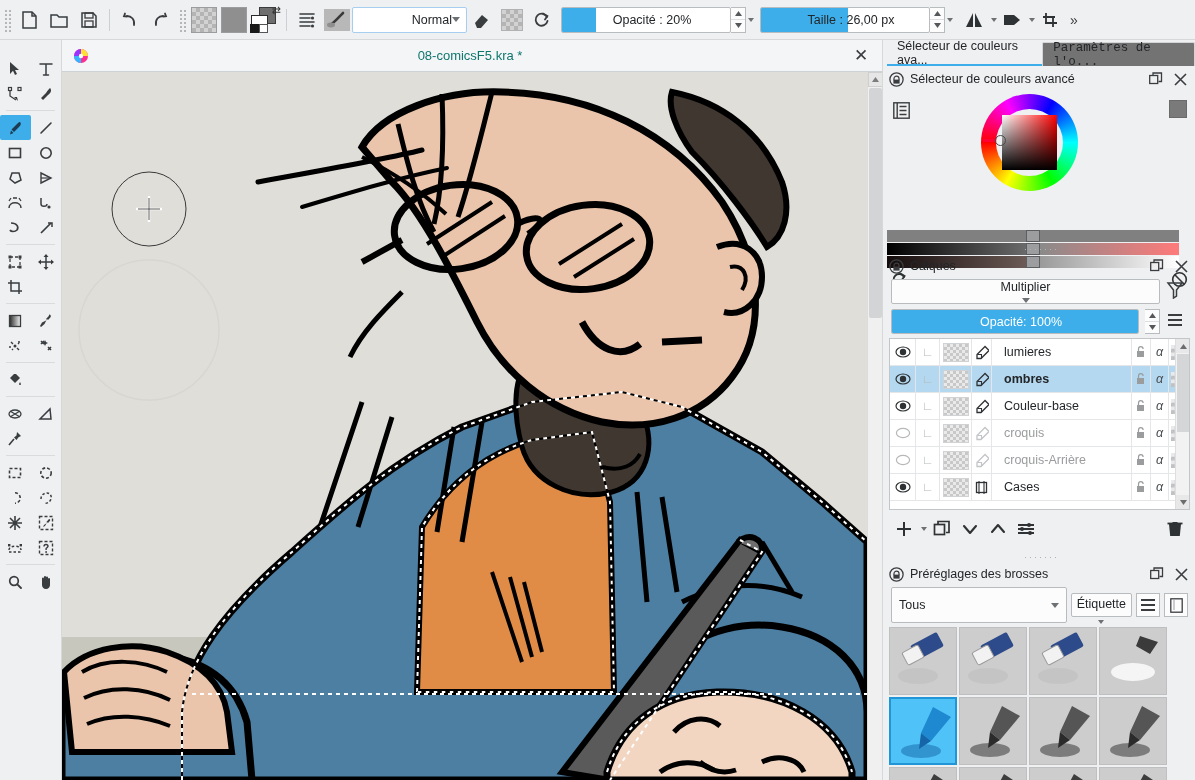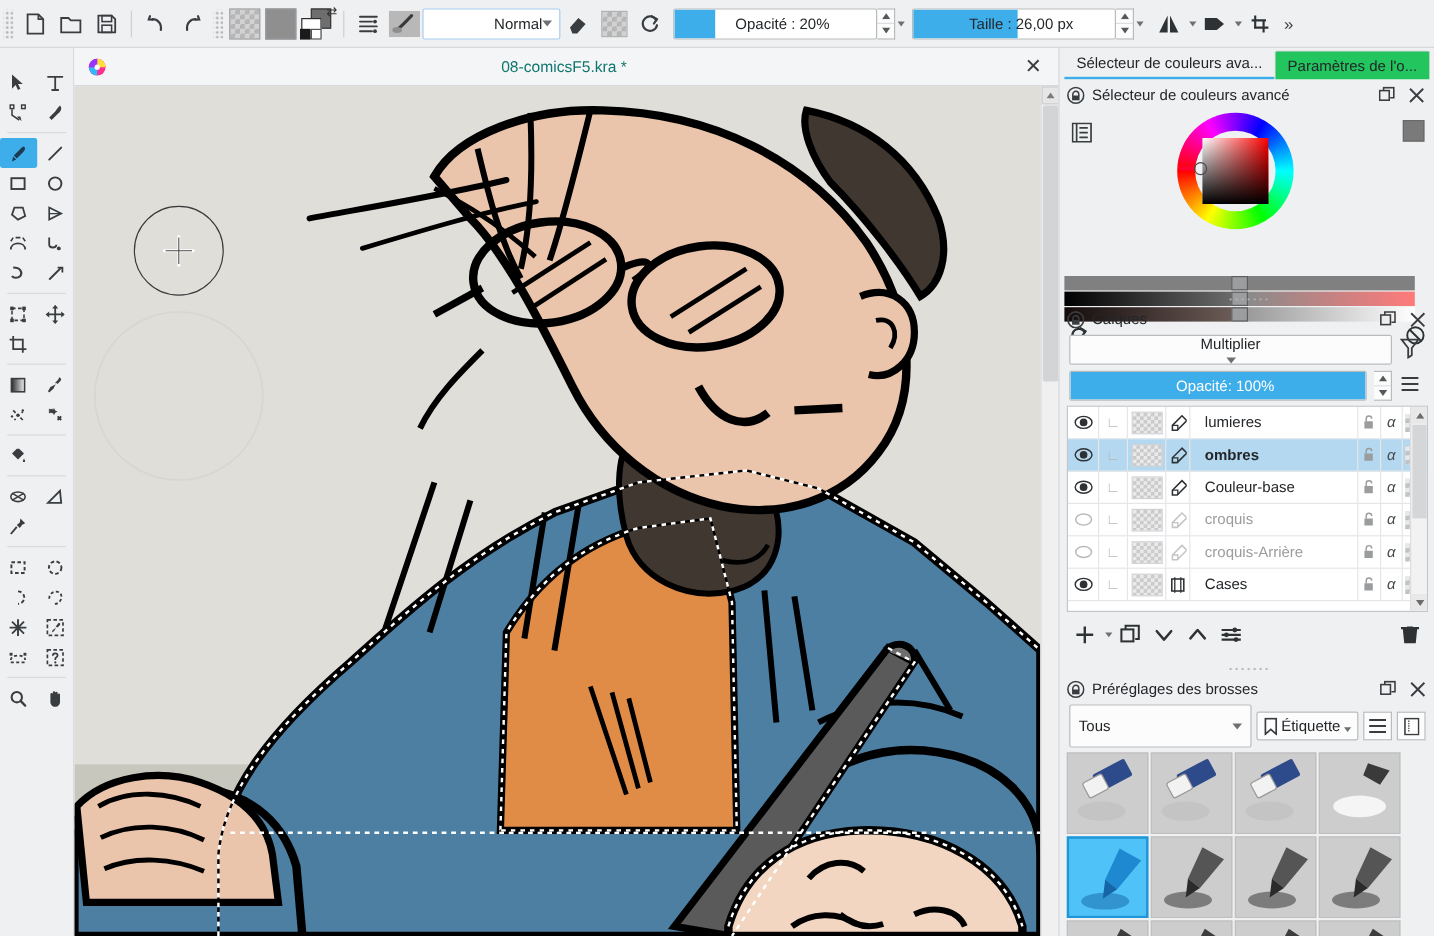--- a/index.html
+++ b/index.html
@@ -120,21 +120,21 @@
   
   #dock {
     position: absolute; right: 0; top: 40px; width: 313px; height: 740px;
     background: #eff0f1; border-left: 1px solid #d6d8d9;
   }
   .dock-tabs { display: flex; height: 26px; padding-left: 4px; align-items: flex-end; }
   .dock-tab {
     height: 24px; padding: 0 10px; display:flex; align-items:center;
     font-size: 12.5px; background: #eff0f1; border-bottom: 2px solid #3daee9; cursor:pointer;
   }
-  .dock-tab.inactive { background: #22c55e; border: 1px solid #d2d4d6; border-bottom: none; border-radius: 2px 2px 0 0; }
+  .dock-tab.inactive { background: #737373; border: 1px solid #d2d4d6; border-bottom: none; border-radius: 2px 2px 0 0; font-family: Liberation Mono, monospace; }
   .dock-header {
     height: 26px; display: flex; align-items: center; padding: 0 6px; gap: 6px;
   }
   .dock-header .lockico { width:15px;height:15px;flex:0 0 auto; cursor:pointer;}
   .dock-header .htitle { flex:1; font-size: 12.5px; }
   .dock-header .hbtn { width:18px;height:18px;display:flex;align-items:center;justify-content:center;cursor:pointer;}
   .dots-handle {
     height: 8px; display:flex; align-items:center; justify-content:center;
   }
   .dots-handle::after {
@@ -219,21 +219,21 @@
   .lscroll .lb { position:absolute; bottom:0; }
   .lscroll .lthumb { position:absolute; left:1px; top:15px; width:12px; height:78px; background:#d4d6d8;}
 
   .layer-actions { display:flex; align-items:center; gap:2px; padding: 6px 8px 2px 8px; }
   .la-btn { width:26px;height:26px;display:flex;align-items:center;justify-content:center;cursor:pointer;border-radius:3px;}
 
   
   #brushes { position: absolute; left:0; top: 513px; width: 313px; }
   .bp-filters { display:flex; gap:4px; padding: 0 8px; align-items:center; }
   .bp-combo { flex:1; height:36px; background:#fcfcfc; border:1px solid #b9bcbe; border-radius:2px; display:flex; align-items:center; padding:0 7px; cursor:pointer;}
-  .bp-tag { height:24px; border:1px solid #b9bcbe; background:#fcfcfc; border-radius:2px; display:flex; align-items:center; gap:3px; padding:0 5px; cursor:pointer;}
+  .bp-tag { height:24px; border:1px solid #b9bcbe; background:#fcfcfc; border-radius:2px; display:flex; align-items:center; gap:3px; padding:0 5px; cursor:pointer;flex-direction:column;}
   .bp-sq { width:24px;height:24px;border:1px solid #b9bcbe; background:#fcfcfc; display:flex;align-items:center;justify-content:center; cursor:pointer;}
   .bp-grid { margin: 4px 6px 0 6px; display:grid; grid-template-columns: repeat(4, 68px); gap: 2px; }
   .bp-cell {
     width: 68px; height: 68px; background: #cdcdcd; position: relative; overflow: hidden; cursor: pointer;
     border: 1px solid #bfbfbf;
   }
   .bp-cell.sel { background:#4fc3f7; border: 2px solid #2196d6; }
 </style>
 </head>
 <body>

